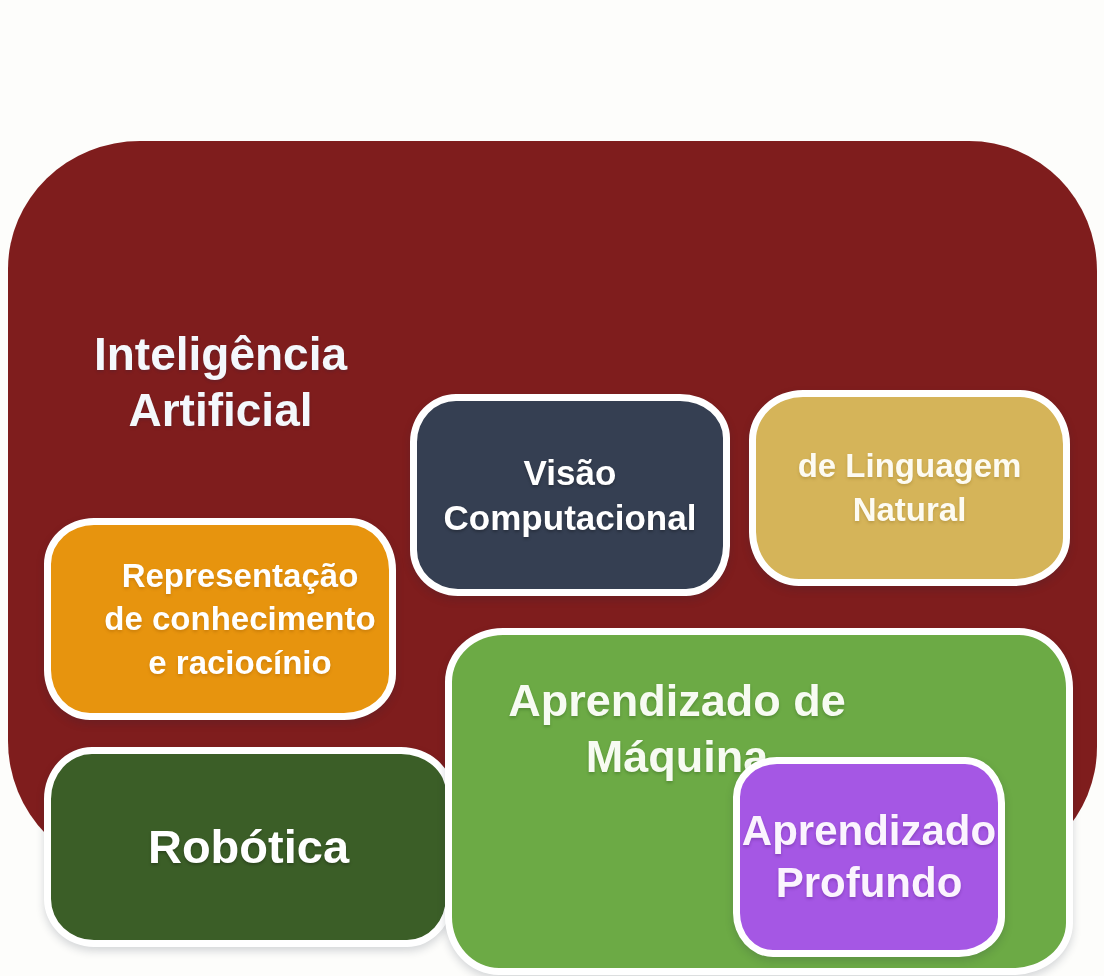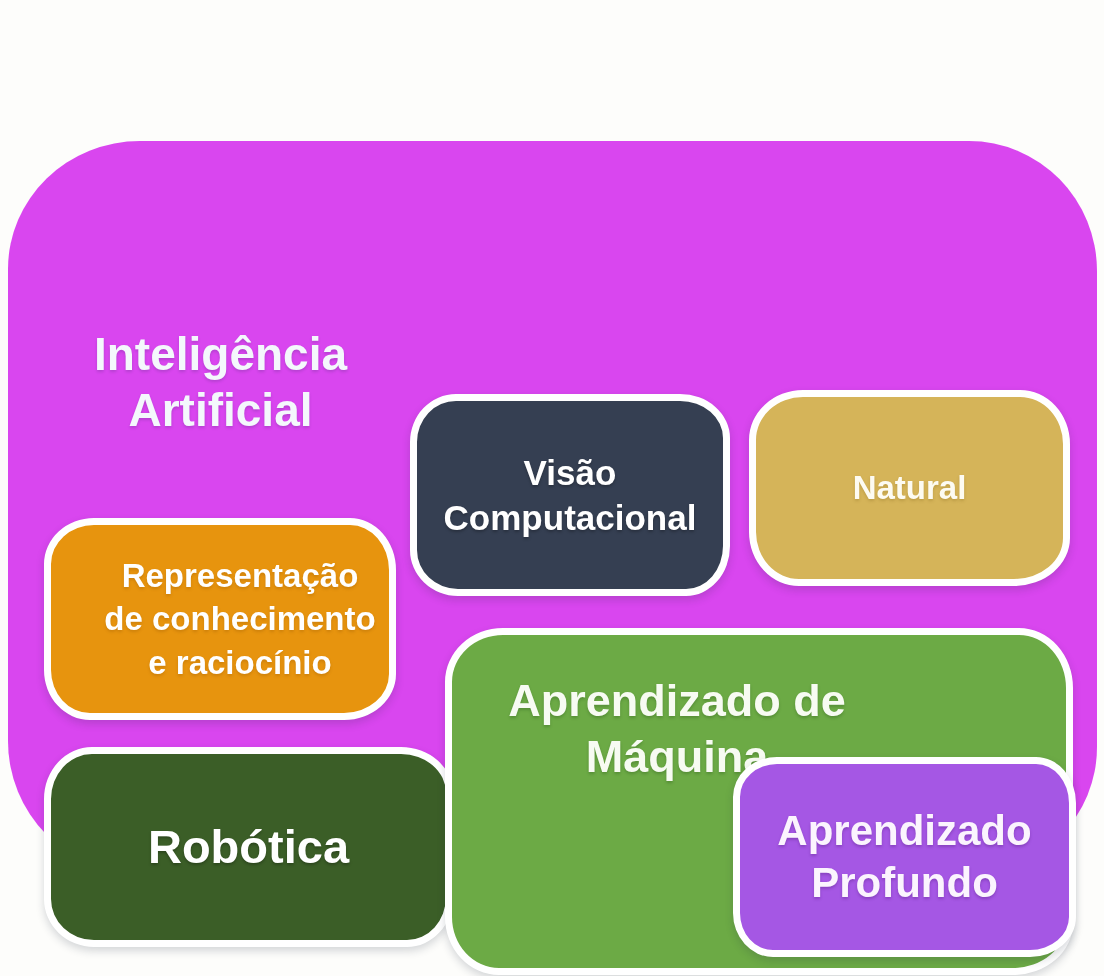--- a/index.html
+++ b/index.html
@@ -87,47 +87,48 @@
     margin-left: 10px;
     width: 430px;
     text-align: center;
     font-size: 45px;
     font-weight: bold;
     line-height: 1.25;
     color: #f7fbf2;
     text-shadow: 0 2px 3px rgba(20,60,10,0.25);
   }
   .node-deep-learning {
-    left: 725px; top: 616px; width: 343px; height: 200px;
+    left: 725px; top: 616px; width: 272px; height: 200px;
     border-radius: 44px 40px 46px 40px / 40px 46px 40px 44px;
     font-size: 42px; line-height: 1.25;
     color: #fbf4fe;
     text-shadow: 0 2px 3px rgba(70,20,110,0.3);
   }
 </style>
 </head>
 <body>
 
 <div class="stage">
 
-  <div class="ai-container" style="background-color: #d946ef;">
+  <div class="ai-container" style="background-color: #7f1d1d;">
     <div class="ai-title">
       <span class="line">Inteligência</span>
       <span class="line">Artificial</span>
     </div>
 
     <div class="node node-computer-vision" style="background-color: rgb(53, 63, 82);">
       <span class="label">
         <span class="line">Visão</span>
         <span class="line">Computacional</span>
       </span>
     </div>
 
     <div class="node node-nlp" style="background-color: rgb(213, 180, 89);">
       <span class="label">
+        <span class="line">de Linguagem</span>
         <span class="line">Natural</span>
       </span>
     </div>
 
     <div class="node node-knowledge" style="background-color: rgb(231, 148, 14);">
       <span class="label">
         <span class="line">Representação</span>
         <span class="line">de conhecimento</span>
         <span class="line">e raciocínio</span>
       </span>

